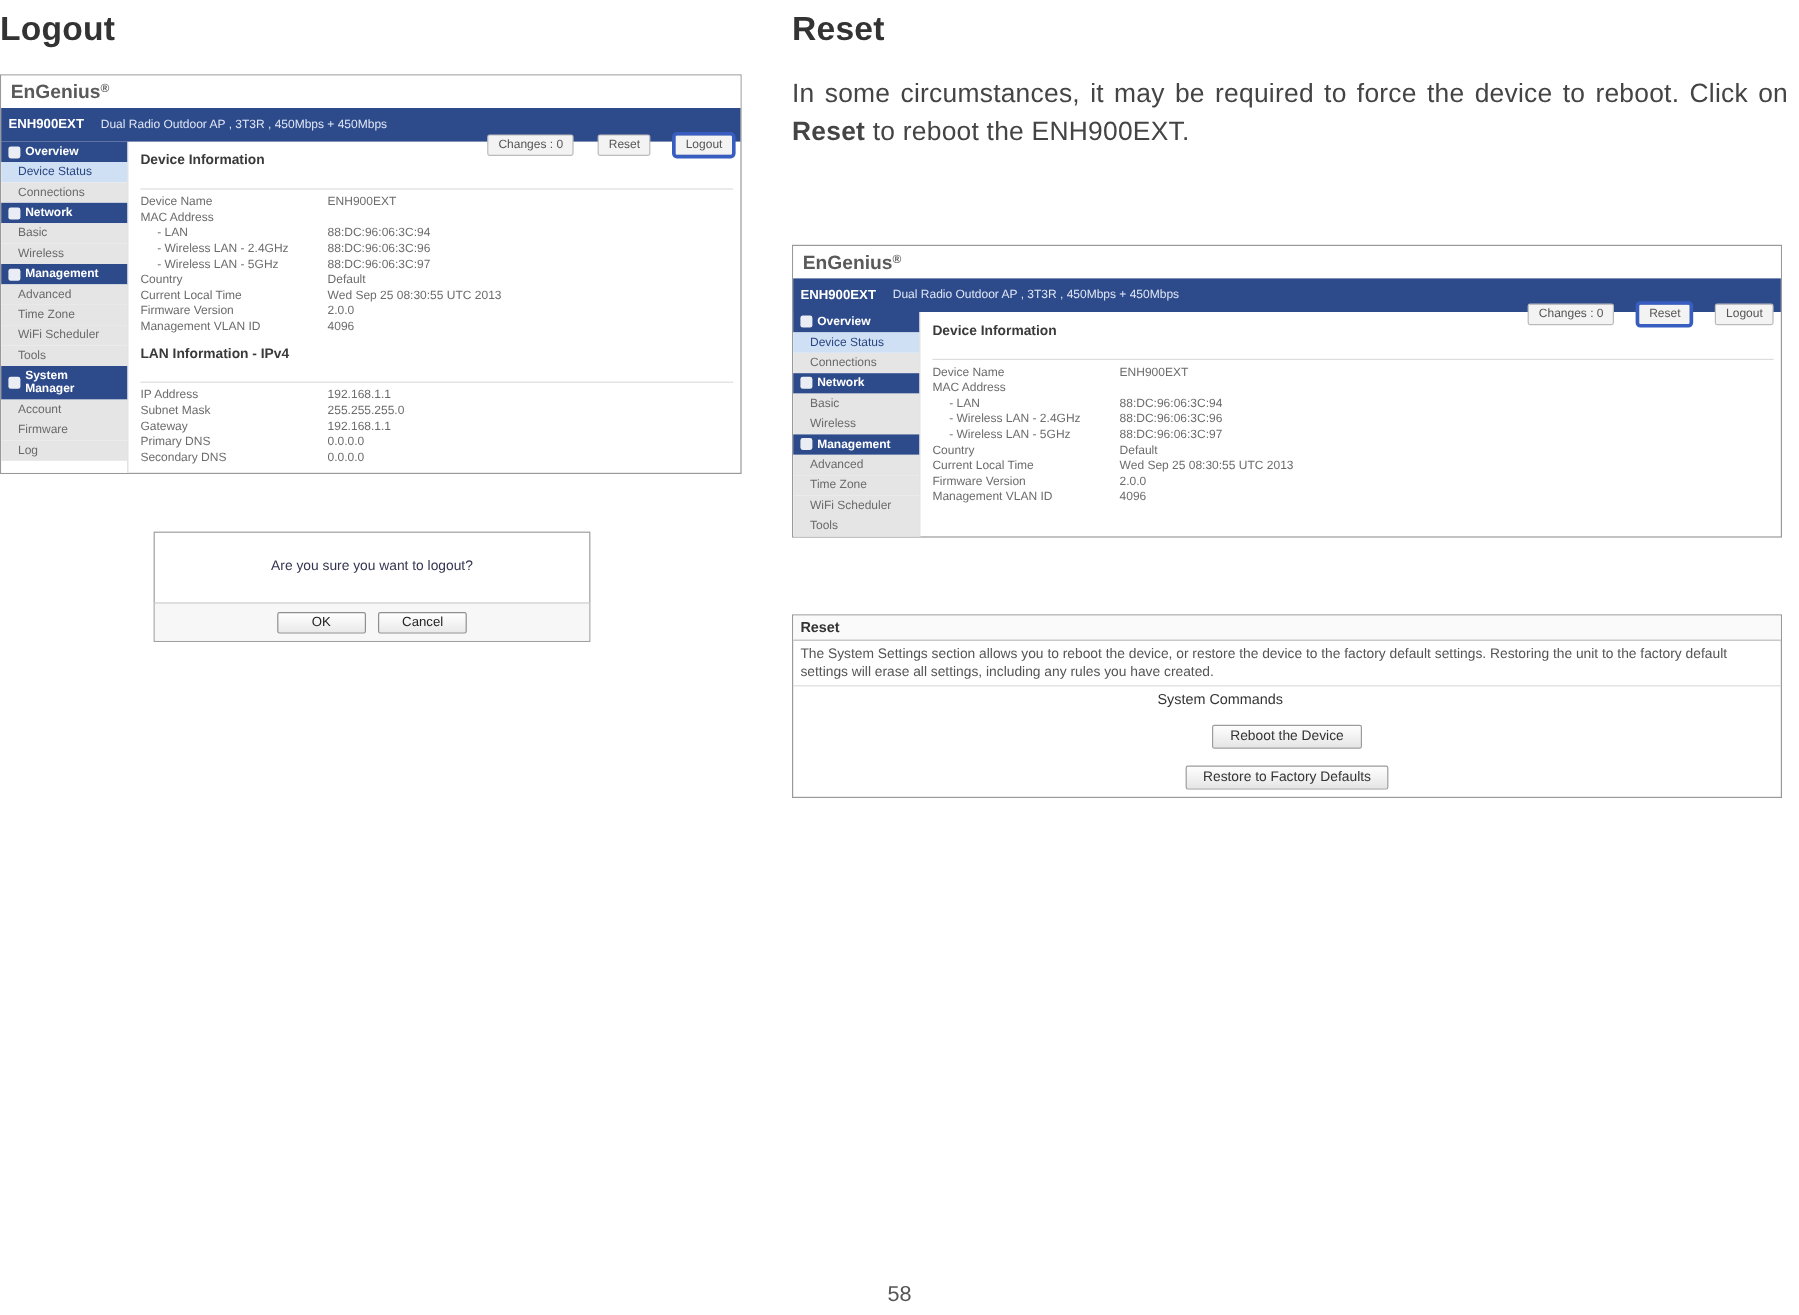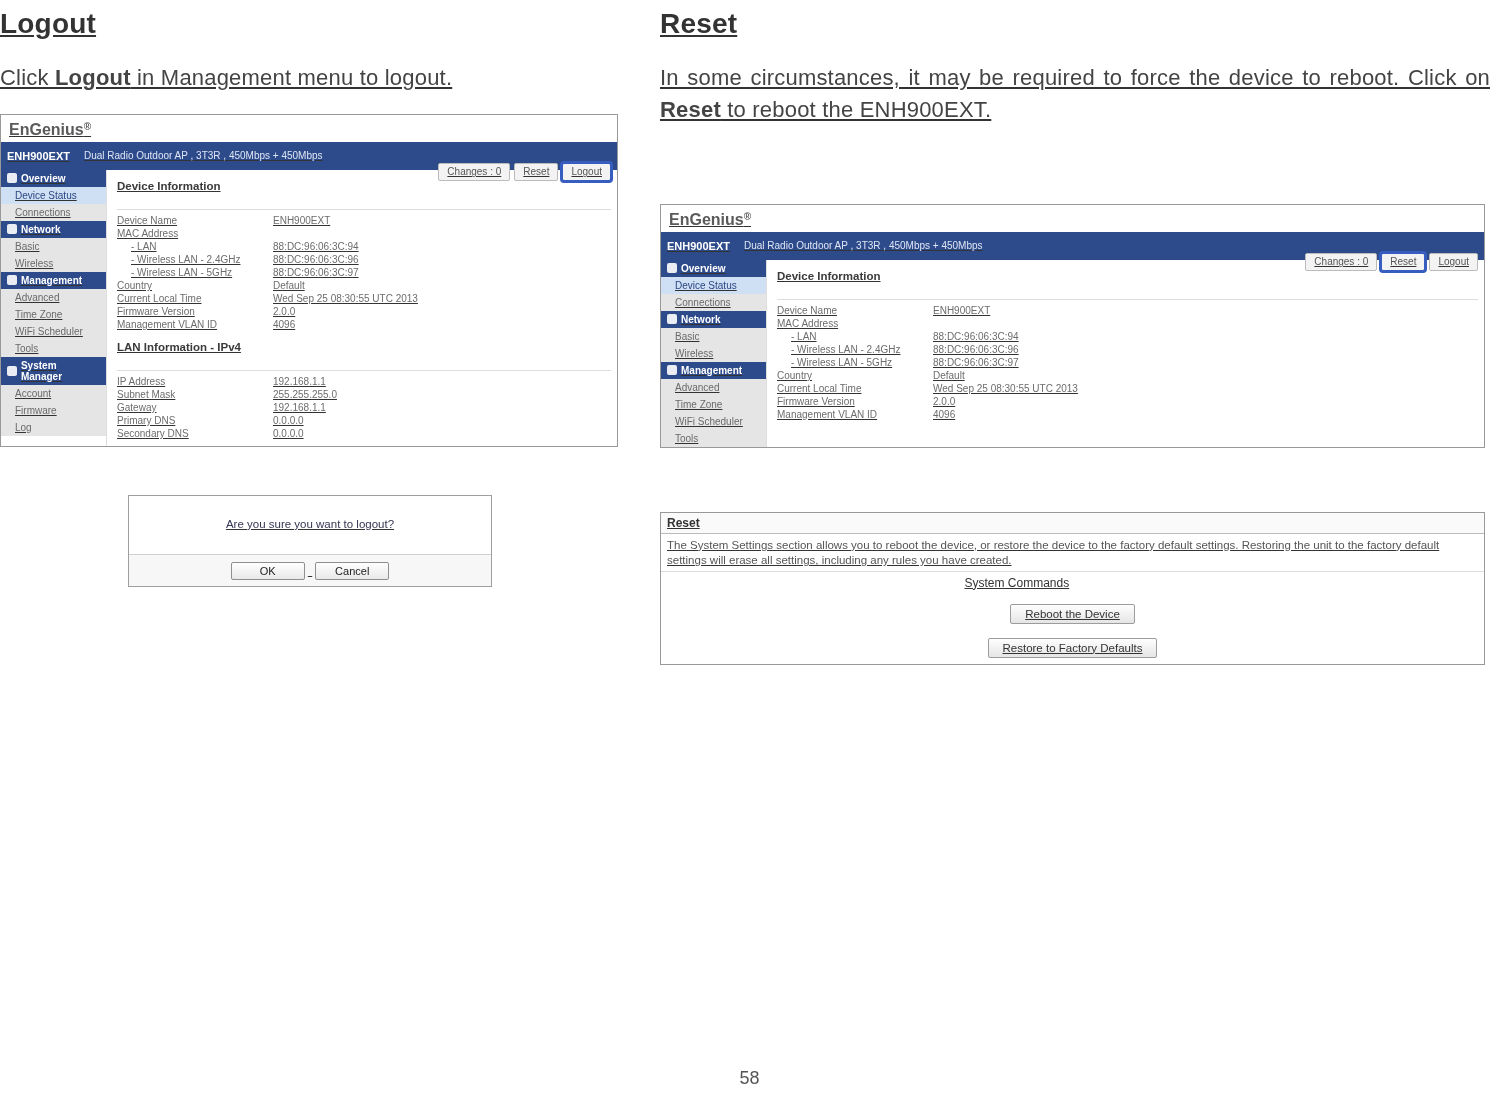--- a/index.html
+++ b/index.html
@@ -9,21 +9,20 @@
     height: 1096px;
     background: #fff;
     color: #333;
     position: relative;
     padding: 0;
   }
   .page {
     display: flex;
     gap: 40px;
     padding: 8px 0 0 0;
-    text-decoration: underline;
   }
   .col {
     flex: 0 0 auto;
   }
   .col-left { width: 620px; }
   .col-right { width: 835px; padding-right: 5px; }
   .section-title {
     font-family: "Arial Narrow", Arial, sans-serif;
     font-stretch: condensed;
     font-weight: 700;
@@ -70,21 +69,21 @@
     padding: 4px 6px;
     font-size: 10px;
     height: 28px;
     position: relative;
   }
   .blue-bar .model { font-weight: 700; margin-right: 14px; font-size: 11px; }
   .blue-bar .desc { color: #dfe6f5; font-size: 10px; }
   .blue-bar .right-btns {
     margin-left: auto;
     display: flex;
-    gap: 4px;
+    gap: 20px;
     align-items: center;
     margin-top: 33px;
   }
   .hdr-btn {
     background: #f3f3f3;
     border: 1px solid #bbb;
     border-radius: 2px;
     color: #555;
     padding: 3px 8px;
     font-size: 10px;
@@ -238,23 +237,20 @@
     font-stretch: condensed;
   }
 </style>
 </head>
 <body>
 
 <div class="page">
 
   <div class="col col-left">
     <div class="section-title">Logout</div>
-    <p class="body-text">
-      <span>Click </span><span class="bold">Logout</span><span> in Management menu to logout.</span>
-    </p>
 
     <div class="panel panel-a">
       <div class="brand-bar">
         <span>EnGenius</span><sup>®</sup>
       </div>
       <div class="blue-bar">
         <span class="model">ENH900EXT</span>
         <span class="desc">Dual Radio Outdoor AP , 3T3R , 450Mbps + 450Mbps</span>
         <span class="right-btns">
           <span class="hdr-btn">Changes : 0</span>

